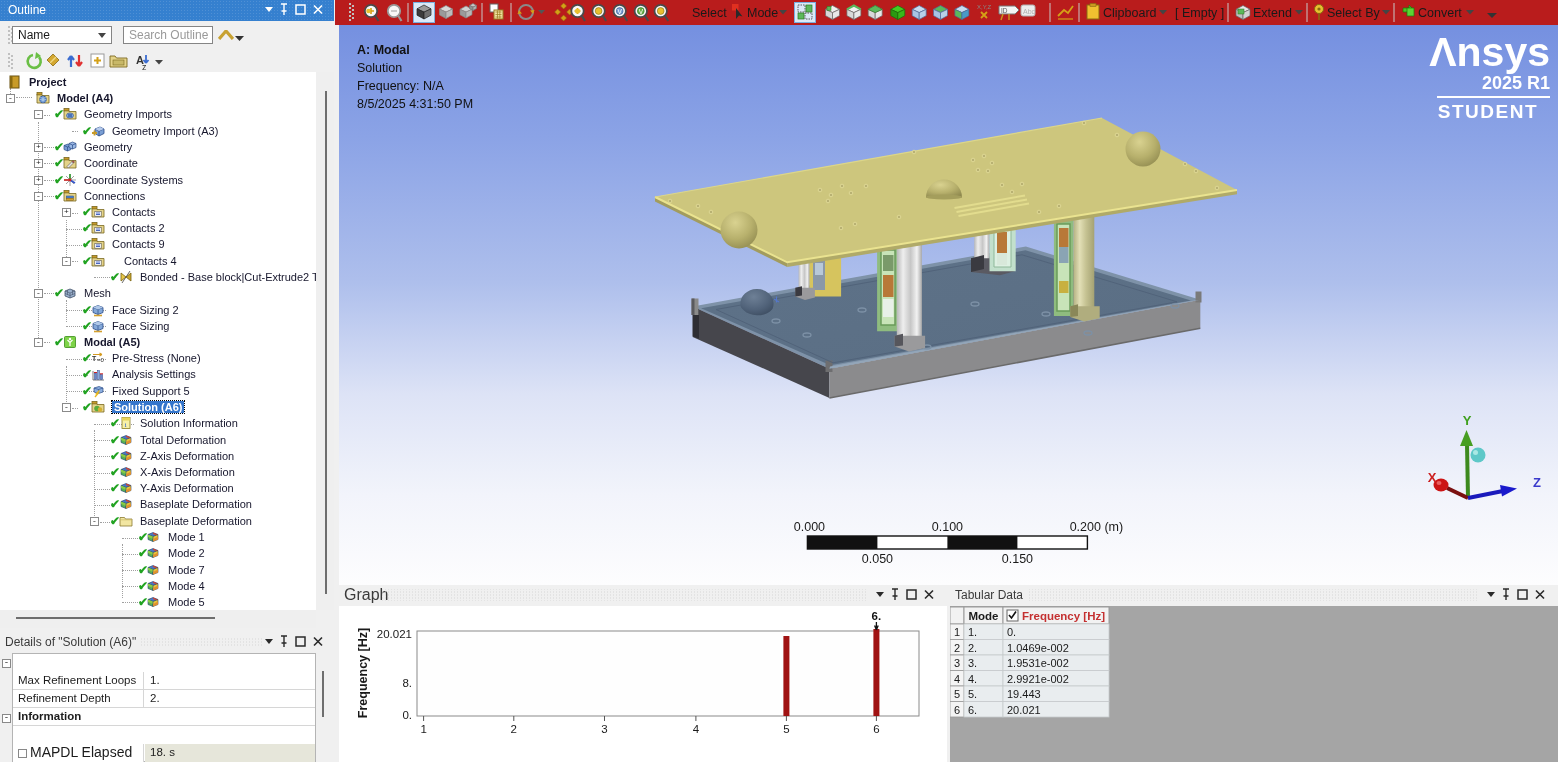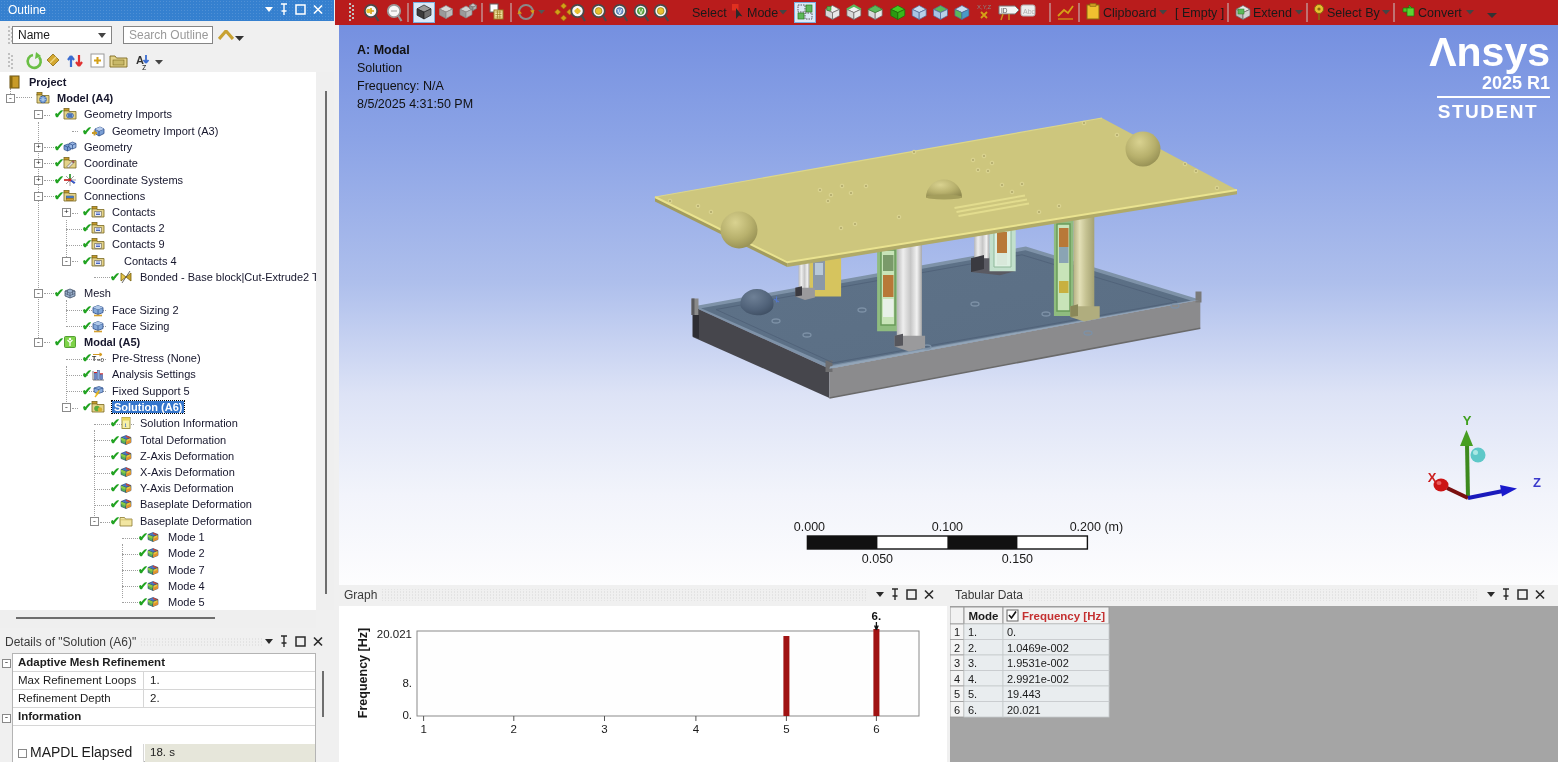--- a/index.html
+++ b/index.html
@@ -37,21 +37,21 @@
 .dminus { position:absolute; width:9px; height:9px; background:#fff; border:1px solid #898989; color:#333; font-size:9px; line-height:7px; text-align:center; font-family:"Liberation Mono",monospace; }
 
 #topbar { left:335px; top:0; width:1290px; height:25px; background:#b91c1c; }
 
 #viewport { left:339px; top:25px; width:1219px; height:560px;
   background:linear-gradient(180deg,#7590e0 0%, #8ba3e6 20%, #aebfec 46%, #dde3f6 66%, #f2f4fb 84%, #fdfdfe 100%); }
 #vptext { left:18px; top:16px; font-size:12.5px; color:#111; line-height:18px; }
 #anlogo { right:8px; top:8px; text-align:right; color:#fff; }
 
 #graphpanel { left:339px; top:585px; width:608px; height:177px; background:#fff; }
-#gtitle { left:0; top:0; width:608px; height:21px; background:#f0f0f0; color:#3a3a3a; font-size:12px; line-height:20px; padding-left:5px; }
+#gtitle { left:0; top:0; width:608px; height:21px; background:#f0f0f0; color:#3a3a3a; font-size:16px; line-height:20px; padding-left:5px; }
 #tabpanel { left:950px; top:585px; width:608px; height:177px; background:#a5a5a5; }
 #ttitle { left:0; top:0; width:608px; height:21px; background:#f0f0f0; color:#3a3a3a; font-size:12px; line-height:20px; padding-left:5px; }
 </style>
 </head>
 <body>
 <div id="stage">
 
   <div id="topbar" class="abs">
       <svg width="1223" height="25" style="position:absolute;left:0;top:0">
 <g fill="#c0c0c0">
@@ -820,21 +820,20 @@
             <path d="M1 4 L9 4 L5 9 Z" fill="#2a2a2a"></path>
             <path d="M20 1 L20 8 M17 1 L23 1 M17.5 8 L22.5 8 M20 8 L20 12" stroke="#2a2a2a" stroke-width="1.4" fill="none"></path>
             <rect x="32" y="2" width="9" height="9" fill="none" stroke="#2a2a2a" stroke-width="1.5"></rect>
             <path d="M50 2.5 L58 10.5 M58 2.5 L50 10.5" stroke="#2a2a2a" stroke-width="1.6"></path>
           </svg>
         </span>
     </div>
     <div class="dminus abs" style="left:2px;top:659px;">-</div>
     <div class="dminus abs" style="left:2px;top:714px;">-</div>
     <div id="dtable" class="abs">
-      <div class="drow" style="top:0"><b style="padding-left:5px">Adaptive Mesh Refinement</b></div>
       <div class="drow" style="top:18px">
           <span class="dcell1">Max Refinement Loops</span>
           <span class="dcell2">1.</span>
         </div>
       <div class="drow" style="top:36px">
           <span class="dcell1">Refinement Depth</span>
           <span class="dcell2">2.</span>
         </div>
       <div class="drow" style="top:54px"><b style="padding-left:5px">Information</b></div>
       <div class="drow" style="top:90px;height:19px;border-bottom:none">

